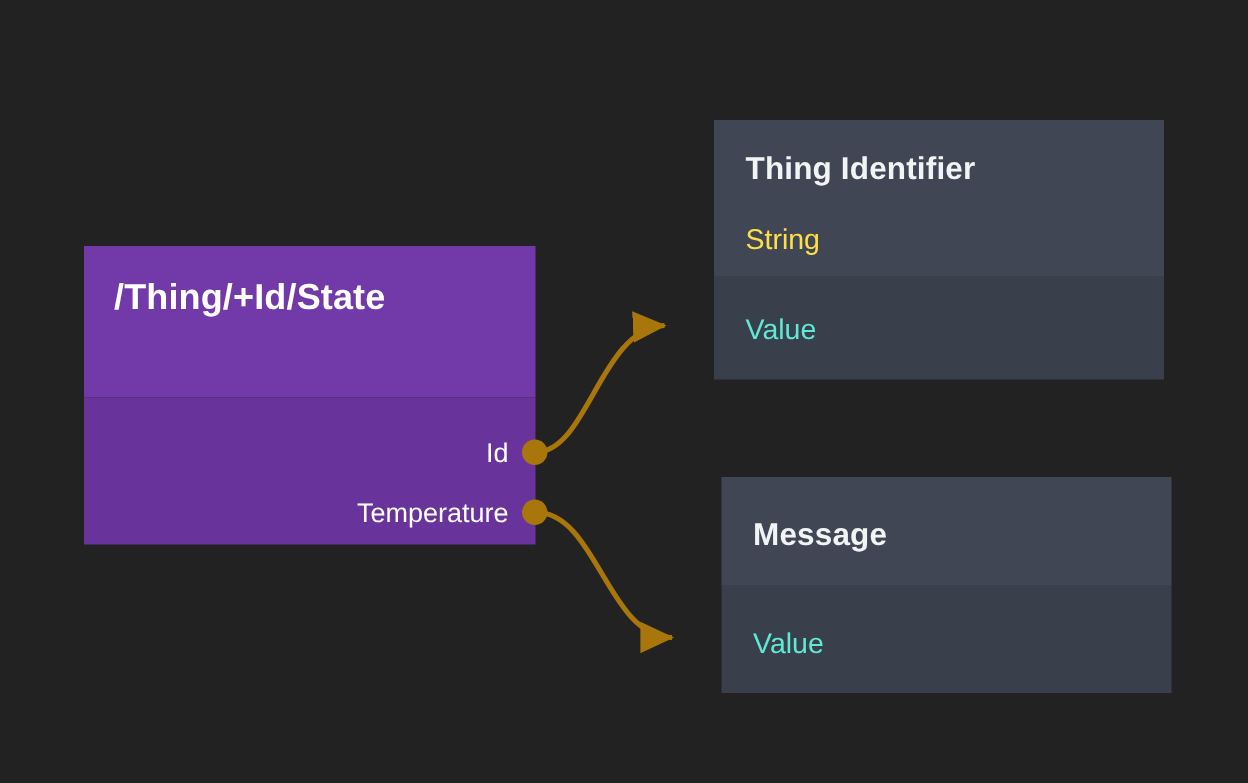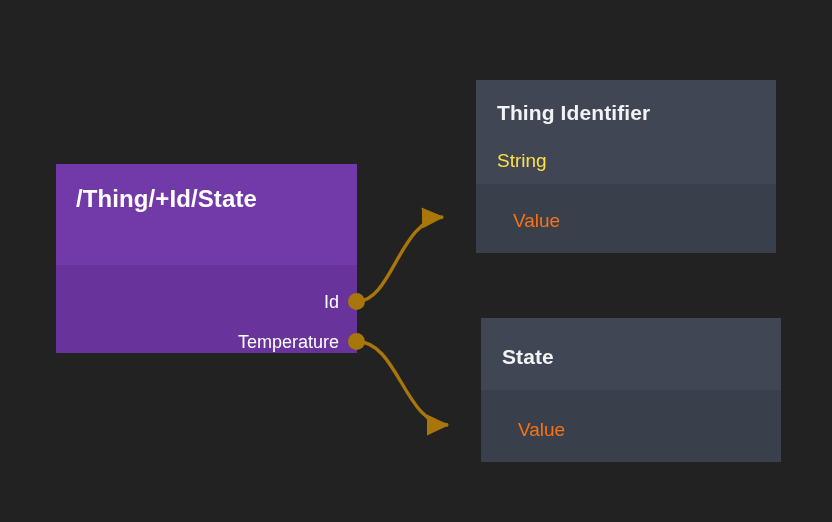--- a/index.html
+++ b/index.html
@@ -55,21 +55,21 @@
     top: 164px;
     width: 301px;
     height: 214px;
   }
   .node-source .node-header {
     height: 101px;
     background: #7239a8;
     padding: 22px 20px 0 20px;
   }
   .node-source .node-body {
-    height: 88px;
+    height: 98px;
     background: #68339a;
     position: relative;
   }
   .node-source .node-title {
     font-size: 24px;
     color: #ffffff;
     line-height: 26px;
   }
   .node-source .node-subtitle {
     font-size: 19px;
@@ -106,24 +106,23 @@
     line-height: 26px;
   }
   .node-target .node-subtitle {
     font-size: 19px;
     color: #fde047;
     line-height: 24px;
     margin-top: 23px;
   }
   .node-target .node-value {
     font-size: 19px;
-    color: #f97316;
+    color: #5eead4;
     line-height: 22px;
     white-space: nowrap;
-    margin-left: 16px;
   }
 
   .node-thing {
     left: 476px;
     top: 80px;
     width: 300px;
     height: 173px;
   }
   .node-thing .node-header {
     height: 104px;
@@ -185,20 +184,20 @@
       <div class="node-title">Thing Identifier</div>
       <div class="node-subtitle">String</div>
     </div>
     <div class="node-body">
       <div class="node-value">Value</div>
     </div>
   </div>
 
   <div class="node node-target node-number">
     <div class="node-header">
-      <div class="node-title">State</div>
+      <div class="node-title">Message</div>
     </div>
     <div class="node-body">
       <div class="node-value">Value</div>
     </div>
   </div>
 
 </div>
 
 </body></html>

